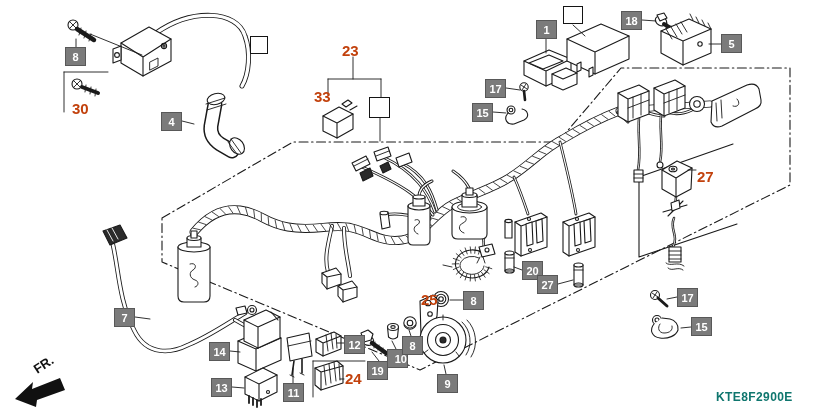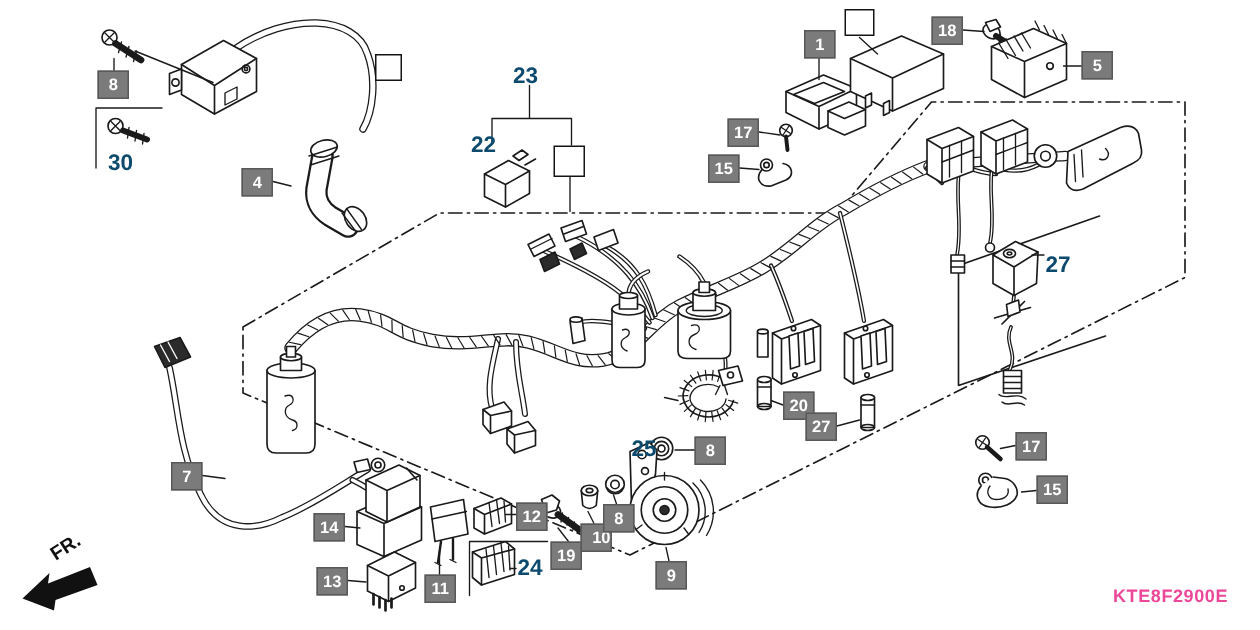--- a/index.html
+++ b/index.html
@@ -8,22 +8,22 @@
   #art{position:absolute;left:0;top:0;}
   svg path,svg circle,svg ellipse,svg line,svg polygon,svg rect{
     stroke:#1a1a1a;fill:none;stroke-width:1.1;stroke-linecap:round;stroke-linejoin:round;}
   .wfill{fill:#ffffff;}
   .dfill{fill:#2b2b2b;stroke:#1a1a1a;}
   .thin{stroke-width:0.9;}
   .glabel{position:absolute;width:21px;height:19px;background:#7b7b7b;color:#fff;
           font:bold 11px/19px "Liberation Sans",sans-serif;text-align:center;
           border:1px solid #585858;box-sizing:border-box;z-index:5;}
   .wbox{position:absolute;background:#fff;border:1.6px solid #141414;box-sizing:border-box;z-index:5;}
-  .plabel{position:absolute;color:#0c4a6e;font:bold 15px "Liberation Sans",sans-serif;z-index:5;}
-  .code{position:absolute;left:742px;top:390px;color:#ec4899;
+  .plabel{position:absolute;color:#c2410c;font:bold 15px "Liberation Sans",sans-serif;z-index:5;}
+  .code{position:absolute;left:716px;top:390px;color:#0f766e;
         font:bold 12px "Liberation Sans",sans-serif;letter-spacing:.4px;z-index:5;}
   .frlabel{position:absolute;left:33px;top:357px;color:#111;
            font:bold 13px "Liberation Sans",sans-serif;transform:rotate(-33deg);z-index:6;}
 </style>
 </head>
 <body>
 
 <div id="stage">
 
 <svg id="art" width="840" height="420" viewBox="0 0 840 420">
@@ -465,20 +465,20 @@
     <div class="glabel" style="left: 387px; top: 349px; text-align: right;">10</div>
     <div class="glabel" style="left: 402px; top: 336px;">8</div>
     <div class="glabel" style="left: 463px; top: 291px;">8</div>
     <div class="glabel" style="left: 437px; top: 374px;">9</div>
     <div class="glabel" style="left: 522px; top: 261px;">20</div>
     <div class="glabel" style="left: 537px; top: 275px;">27</div>
     <div class="glabel" style="left: 677px; top: 288px;">17</div>
     <div class="glabel" style="left: 691px; top: 317px;">15</div>
     <div class="plabel" style="left: 72px; top: 100px;">30</div>
     <div class="plabel" style="left: 342px; top: 42px;">23</div>
-    <div class="plabel" style="left: 314px; top: 88px;">22</div>
+    <div class="plabel" style="left: 314px; top: 88px;">33</div>
     <div class="plabel" style="left: 421px; top: 255px; margin-top: 36px;">25</div>
     <div class="plabel" style="left: 345px; top: 370px; text-align: center;">24</div>
     <div class="plabel" style="left: 697px; top: 168px;">27</div>
     <div class="wbox" style="left: 250px; top: 36px; width: 18px; height: 18px;"></div>
     <div class="wbox" style="left: 563px; top: 6px; width: 20px; height: 18px;"></div>
     <div class="wbox" style="left: 369px; top: 97px; width: 21px; height: 21px;"></div>
   </div>
 
 </body></html>

